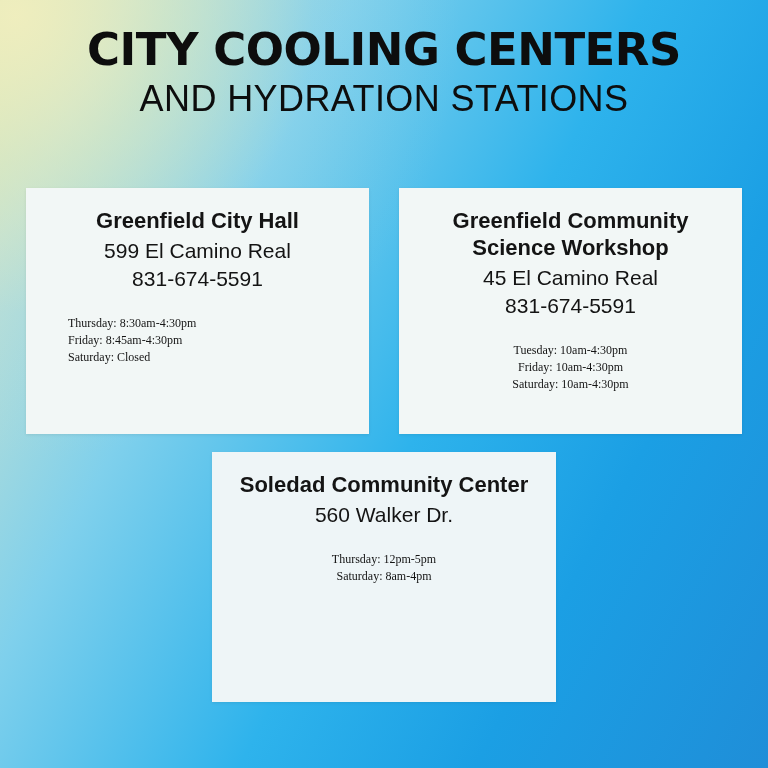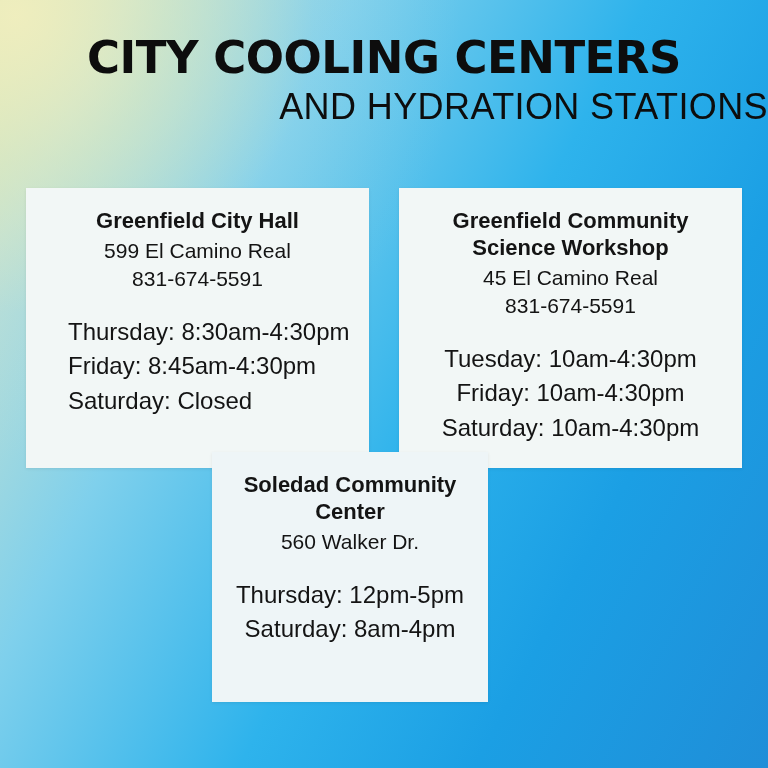--- a/index.html
+++ b/index.html
@@ -16,41 +16,40 @@
     position: relative;
     width: 768px;
     height: 768px;
     box-sizing: border-box;
     background:
       radial-gradient(circle at 2% 2%, rgba(240,238,190,0.95) 0%, rgba(226,235,190,0.55) 14%, rgba(180,220,225,0.15) 28%, rgba(255,255,255,0) 42%),
       linear-gradient(118deg, #dfe7b4 0%, #bfe0d4 11%, #7fd0ec 30%, #2eb3ec 55%, #1b9fe4 75%, #1f8ed8 100%);
     overflow: hidden;
   }
   .title-block {
-    padding-top: 34px;
+    padding-top: 26px;
     text-align: center;
     color: #0d0d0d;
   }
   .title-main {
     font-size: 45px;
     font-weight: bold;
     letter-spacing: -0.5px;
     line-height: 1.06;
     text-transform: uppercase;
     font-family: "DejaVu Sans", sans-serif;
   }
   .title-sub {
     font-size: 36px;
     font-weight: 400;
     letter-spacing: 0.4px;
     line-height: 1.18;
     margin-top: 4px;
     text-transform: uppercase;
     font-family: "Liberation Sans", sans-serif;
-    text-align: right;
   }
   .cards-row {
     position: absolute;
     left: 0;
     right: 0;
     top: 172px;
     display: flex;
     justify-content: space-between;
     padding: 16px 26px;
     box-sizing: border-box;
@@ -62,40 +61,41 @@
     text-align: center;
     padding: 20px 16px 22px 16px;
     box-shadow: 0 1px 3px rgba(0,0,0,0.08);
   }
   .card-a { width: 343px; min-height: 246px; }
   .card-b { width: 343px; min-height: 246px; }
   .card-c {
     position: absolute;
     left: 212px;
     top: 452px;
-    width: 276px;
+    width: 344px;
     min-height: 250px;
     background: #eef5f7;
   }
   .card-name {
     font-size: 22px;
     font-weight: bold;
     line-height: 1.22;
     margin: 0 0 2px 0;
   }
   .card-line {
     font-size: 21px;
     line-height: 1.33;
   }
   .hours {
     margin-top: 22px;
   }
   .hours-line {
-    font-size: 24px;
+    font-size: 12px;
     line-height: 1.45;
+    font-family: Liberation Serif, serif;
   }
   .hours-left {
     text-align: left;
     padding-left: 26px;
   }
 </style>
 </head>
 <body>
 
 <div class="poster">

